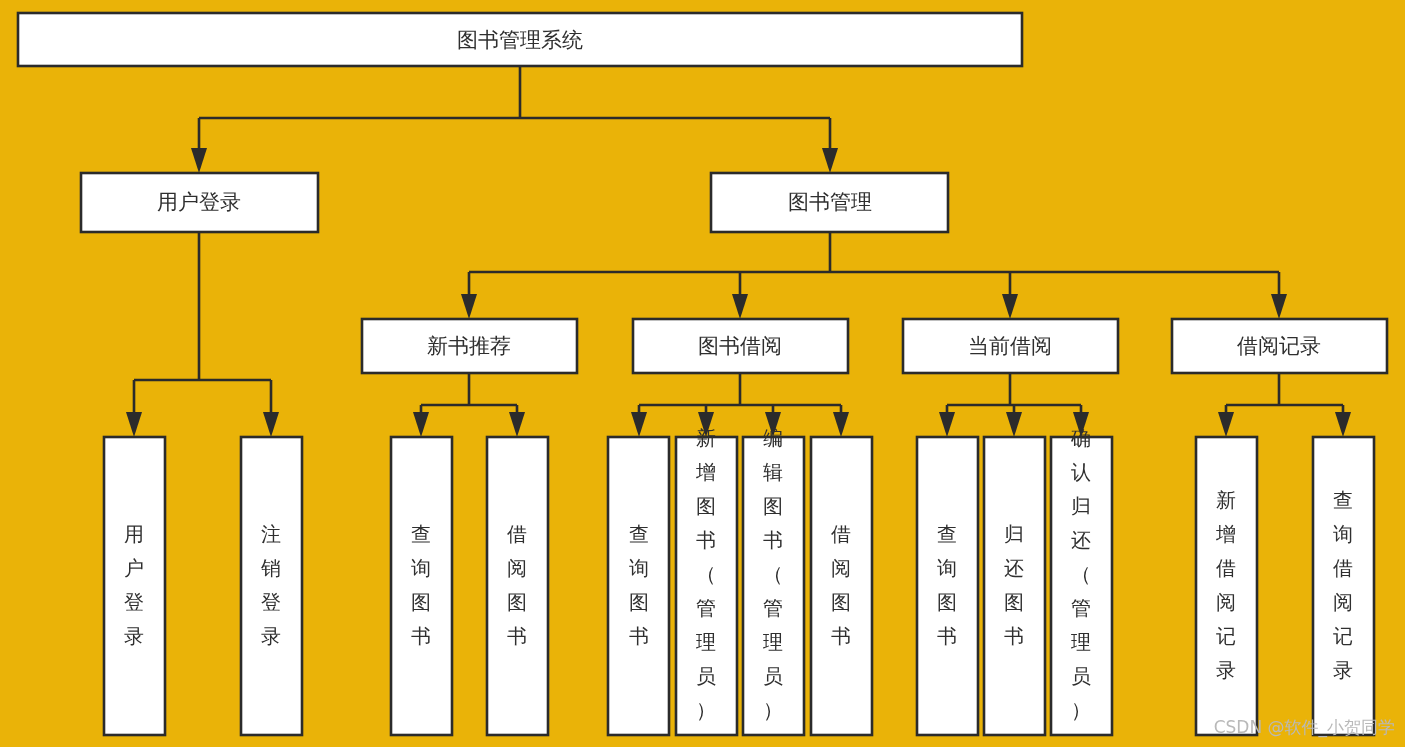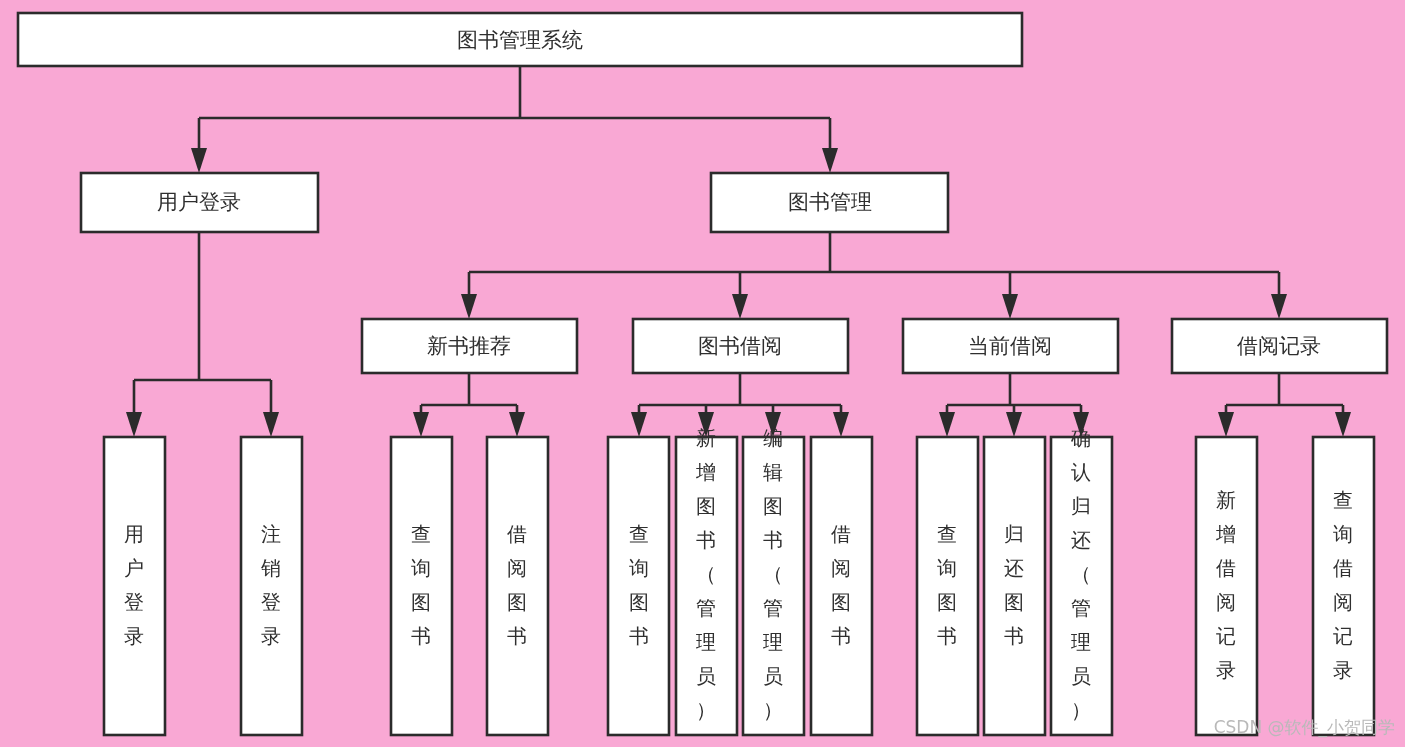--- a/index.html
+++ b/index.html
@@ -7,21 +7,21 @@
     padding: 0;
     background: #ffffff;
   }
   body {
     font-family: "DejaVu Sans", "Liberation Sans", sans-serif;
   }
   #diagram-root {
     position: relative;
     width: 1405px;
     height: 747px;
-    background: #f9a8d4;
+    background: #eab308;
     overflow: hidden;
   }
   svg.flow {
     position: absolute;
     left: 0;
     top: 0;
     width: 1405px;
     height: 747px;
   }
   .node-box {

